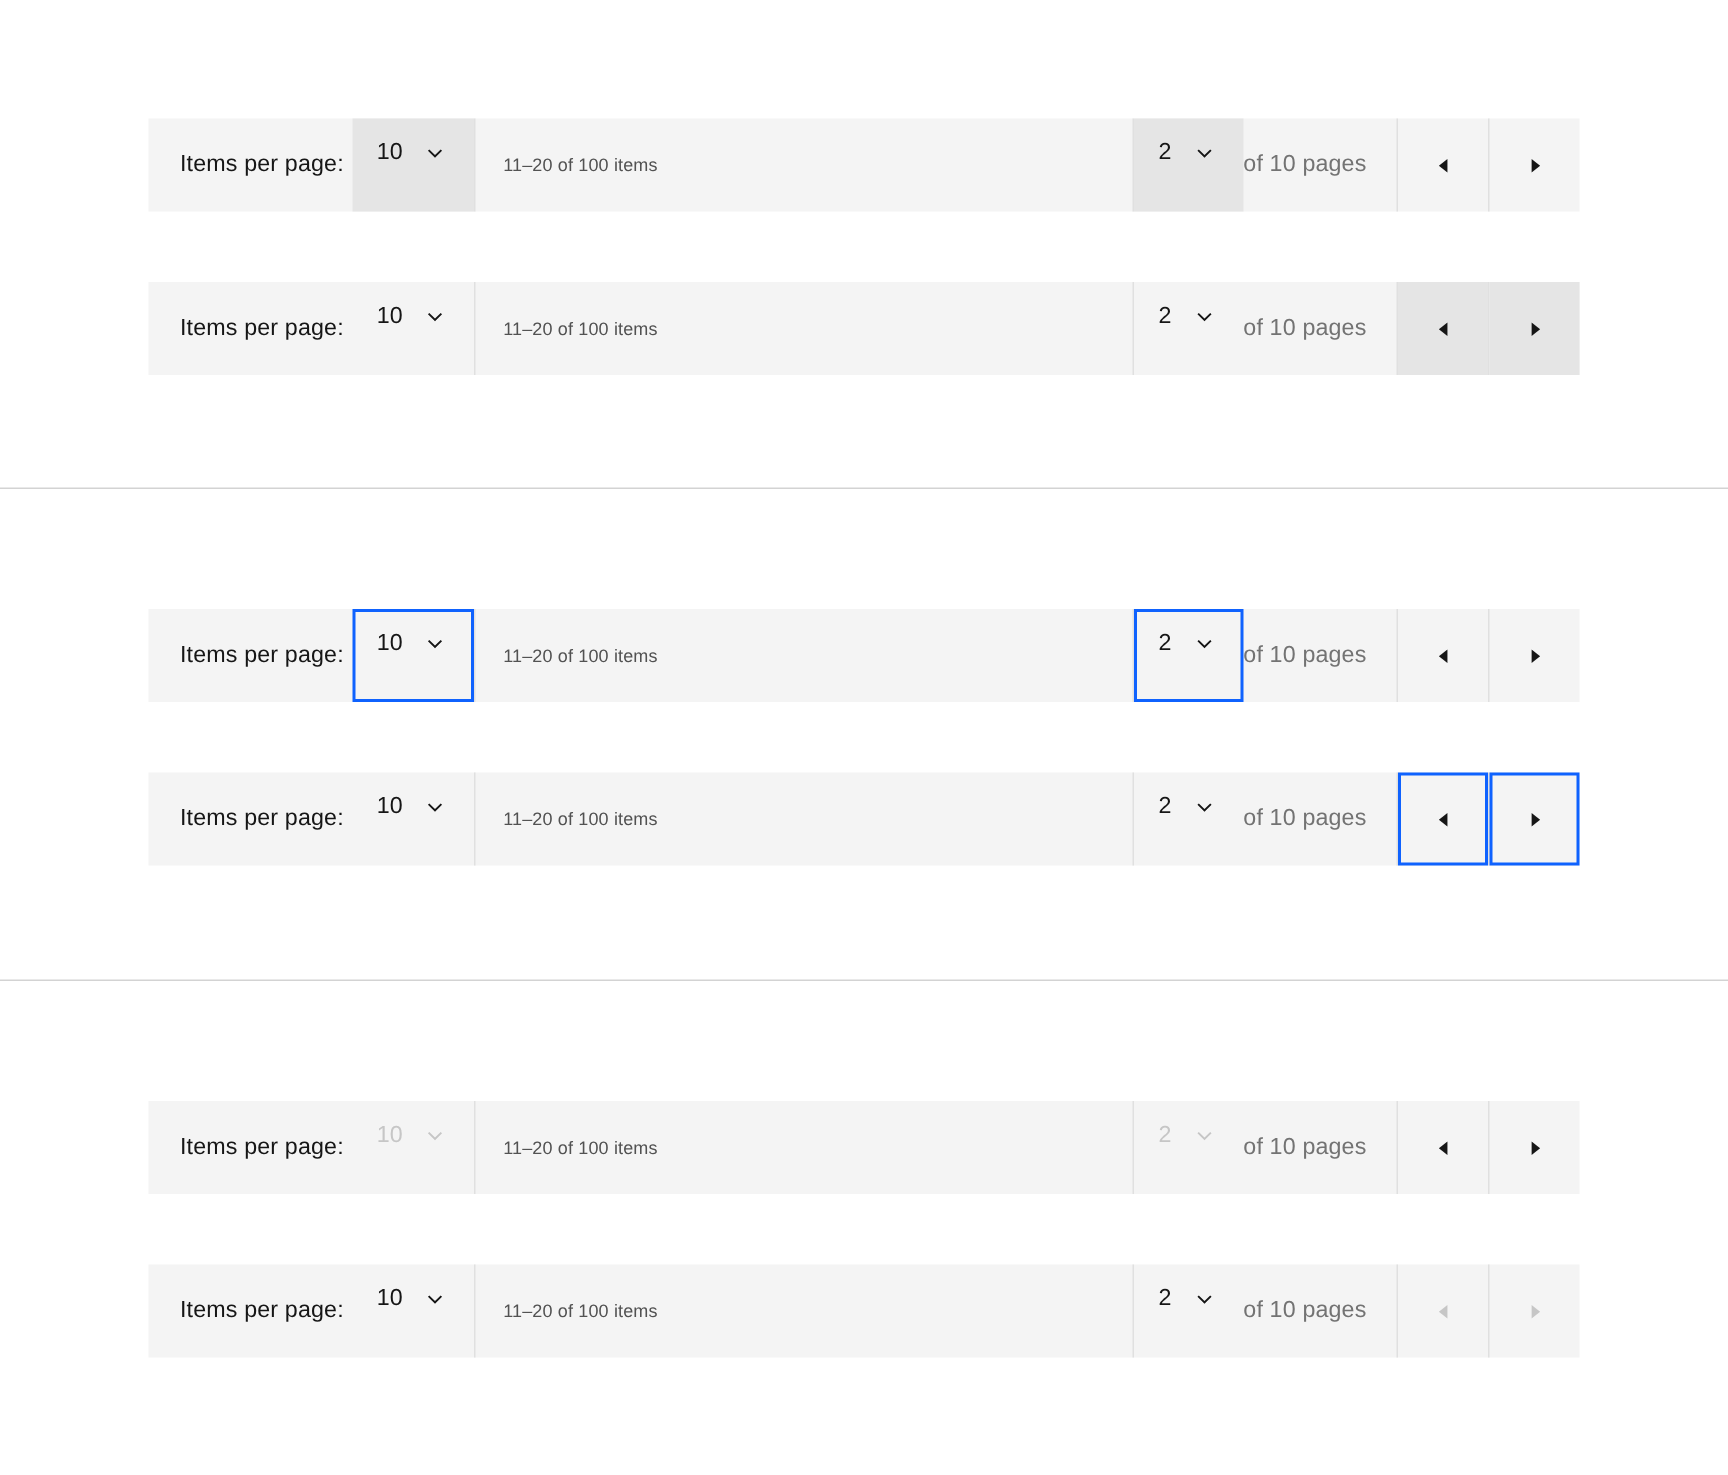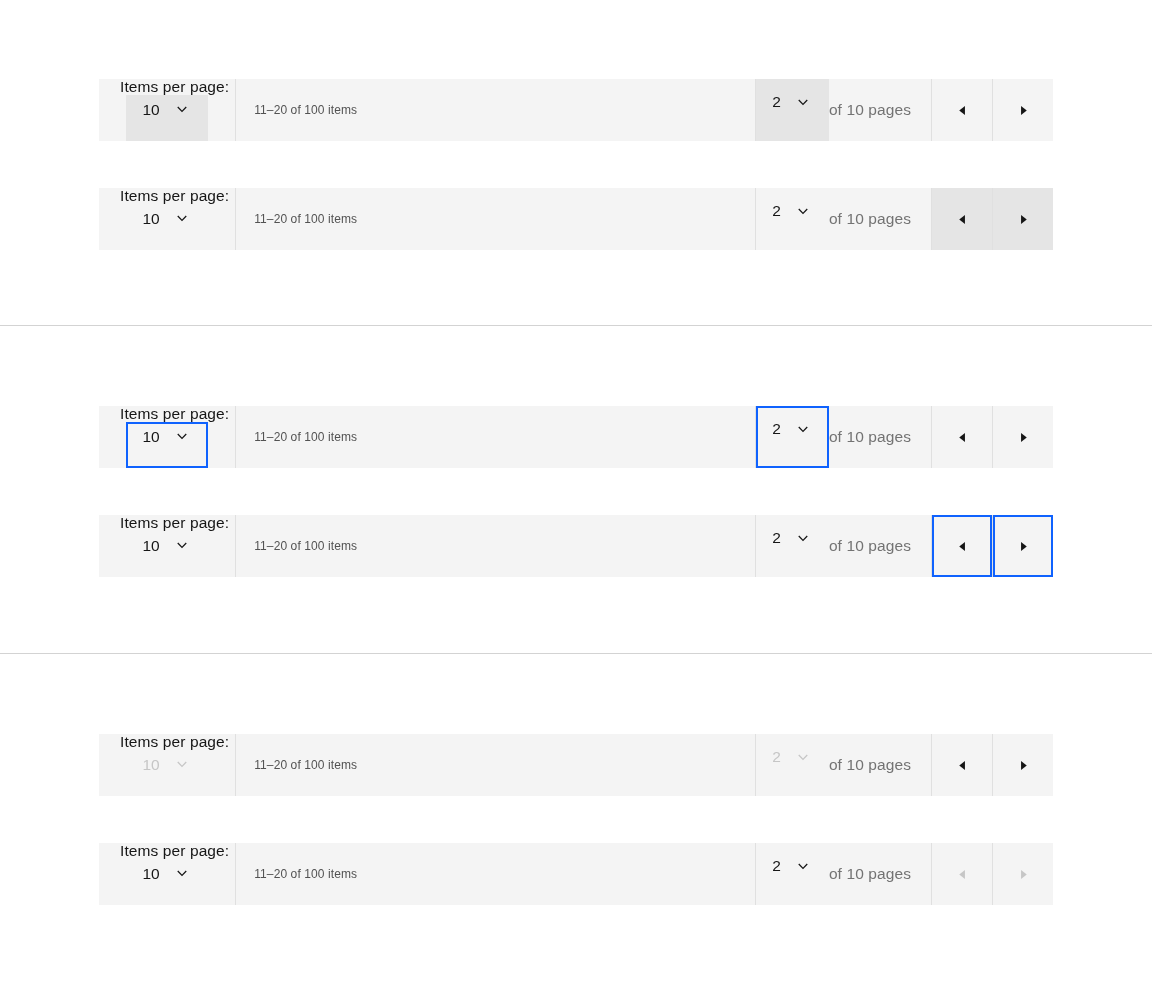--- a/index.html
+++ b/index.html
@@ -40,21 +40,20 @@
     font-size: 15.5px;
     color: #161616;
     white-space: nowrap;
   }
 
   .left-group {
     display: flex;
     align-items: center;
     height: 100%;
     position: relative;
-    flex-direction: column;
   }
 
   .label {
     padding-left: 21px;
     padding-right: 6px;
     font-size: 15.5px;
     color: #161616;
     line-height: 1;
     letter-spacing: 0.1px;
   }

